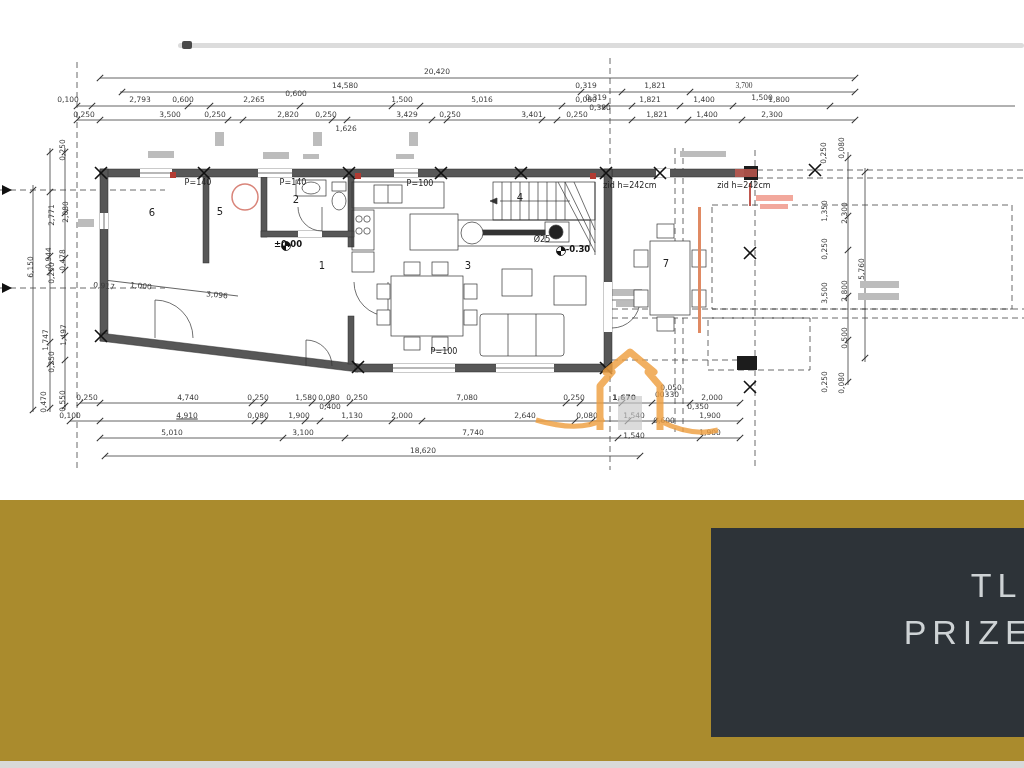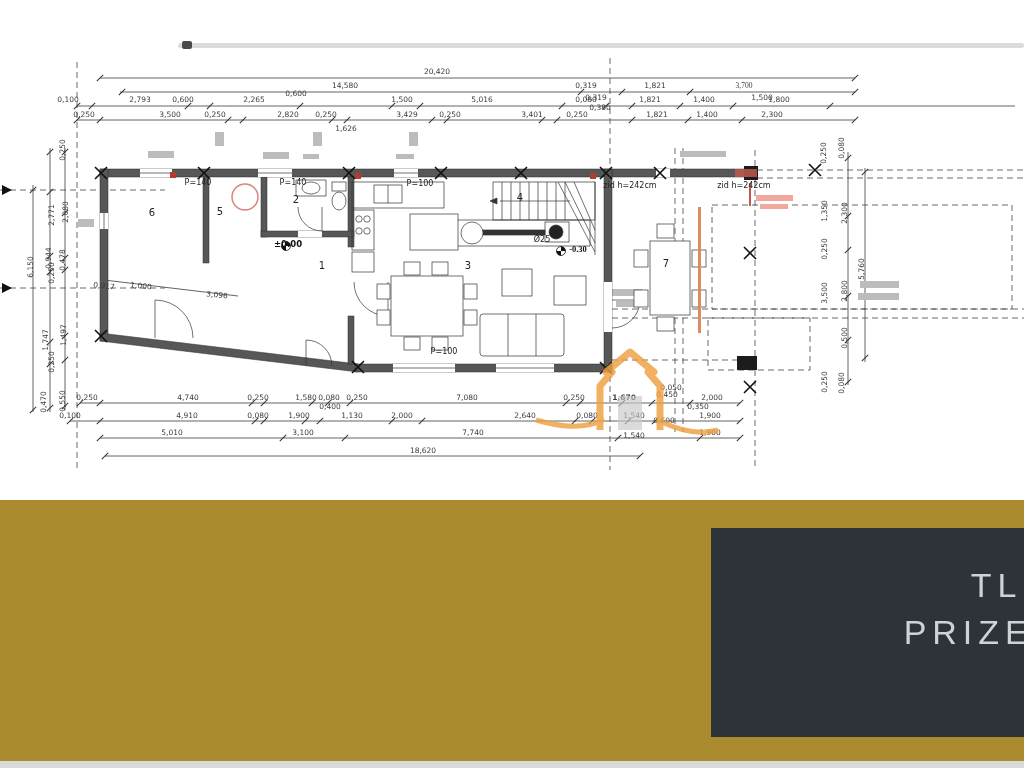--- a/index.html
+++ b/index.html
@@ -318,27 +318,27 @@
         <span class="pl" style="left: 841px; top: 383px; transform: translate(-50%, -50%) rotate(-90deg);">0,080</span>
         <span class="pl" style="left: 87px; top: 397px;">0,250</span>
         <span class="pl" style="left: 188px; top: 397px;">4,740</span>
         <span class="pl" style="left: 258px; top: 397px;">0,250</span>
         <span class="pl" style="left: 306px; top: 397px;">1,580</span>
         <span class="pl" style="left: 329px; top: 397px;">0,080</span>
         <span class="pl" style="left: 357px; top: 397px;">0,250</span>
         <span class="pl" style="left: 467px; top: 397px;">7,080</span>
         <span class="pl" style="left: 574px; top: 397px;">0,250</span>
         <span class="pl" style="left: 624px; top: 397px; font-weight: bold;">1,670</span>
-        <span class="pl" style="left: 667px; top: 394px;">0,450</span>
+        <span class="pl" style="left: 667px; top: 394px;">00330</span>
         <span class="pl" style="left: 712px; top: 397px;">2,000</span>
         <span class="pl" style="left: 671px; top: 387px;">0,050</span>
         <span class="pl" style="left: 330px; top: 406px;">0,400</span>
         <span class="pl" style="left: 698px; top: 406px;">0,350</span>
         <span class="pl" style="left: 70px; top: 415px;">0,100</span>
-        <span class="pl" style="left: 187px; top: 415px;">4,910</span>
+        <span class="pl" style="left: 187px; top: 415px; text-decoration: underline;">4,910</span>
         <span class="pl" style="left: 258px; top: 415px;">0,080</span>
         <span class="pl" style="left: 299px; top: 415px;">1,900</span>
         <span class="pl" style="left: 352px; top: 415px;">1,130</span>
         <span class="pl" style="left: 402px; top: 415px;">2,000</span>
         <span class="pl" style="left: 525px; top: 415px;">2,640</span>
         <span class="pl" style="left: 587px; top: 415px;">0,080</span>
         <span class="pl" style="left: 634px; top: 415px;">1,540</span>
         <span class="pl" style="left: 664px; top: 420px;">0,600</span>
         <span class="pl" style="left: 710px; top: 415px;">1,900</span>
         <span class="pl" style="left: 172px; top: 432px;">5,010</span>
@@ -348,21 +348,21 @@
         <span class="pl" style="left: 710px; top: 432px;">1,900</span>
         <span class="pl" style="left: 423px; top: 450px;">18,620</span>
         <span class="pl ann" style="left: 198px; top: 182px;">P=140</span>
         <span class="pl ann" style="left: 293px; top: 182px;">P=140</span>
         <span class="pl ann" style="left: 420px; top: 183px;">P=100</span>
         <span class="pl ann" style="left: 444px; top: 351px;">P=100</span>
         <span class="pl ann" style="left: 630px; top: 185px;">zid h=242cm</span>
         <span class="pl ann" style="left: 744px; top: 185px;">zid h=242cm</span>
         <span class="pl ann" style="left: 542px; top: 239px;">Ø25</span>
         <span class="pl lvl" style="left: 288px; top: 244px;">±0.00</span>
-        <span class="pl lvl" style="left: 578px; top: 249px; font-family: Liberation Serif, serif;">-0.30</span>
+        <span class="pl lvl" style="left: 578px; top: 249px;">-0.30</span>
         <span class="pl room" style="left: 152px; top: 212px;">6</span>
         <span class="pl room" style="left: 220px; top: 211px;">5</span>
         <span class="pl room" style="left: 296px; top: 199px;">2</span>
         <span class="pl room" style="left: 322px; top: 265px;">1</span>
         <span class="pl room" style="left: 468px; top: 265px;">3</span>
         <span class="pl room" style="left: 520px; top: 197px;">4</span>
         <span class="pl room" style="left: 666px; top: 263px;">7</span>
         <span class="tick" style="left: 100px; top: 78px;"></span>
         <span class="tick" style="left: 855px; top: 78px;"></span>
         <span class="tick" style="left: 122px; top: 92px;"></span>

